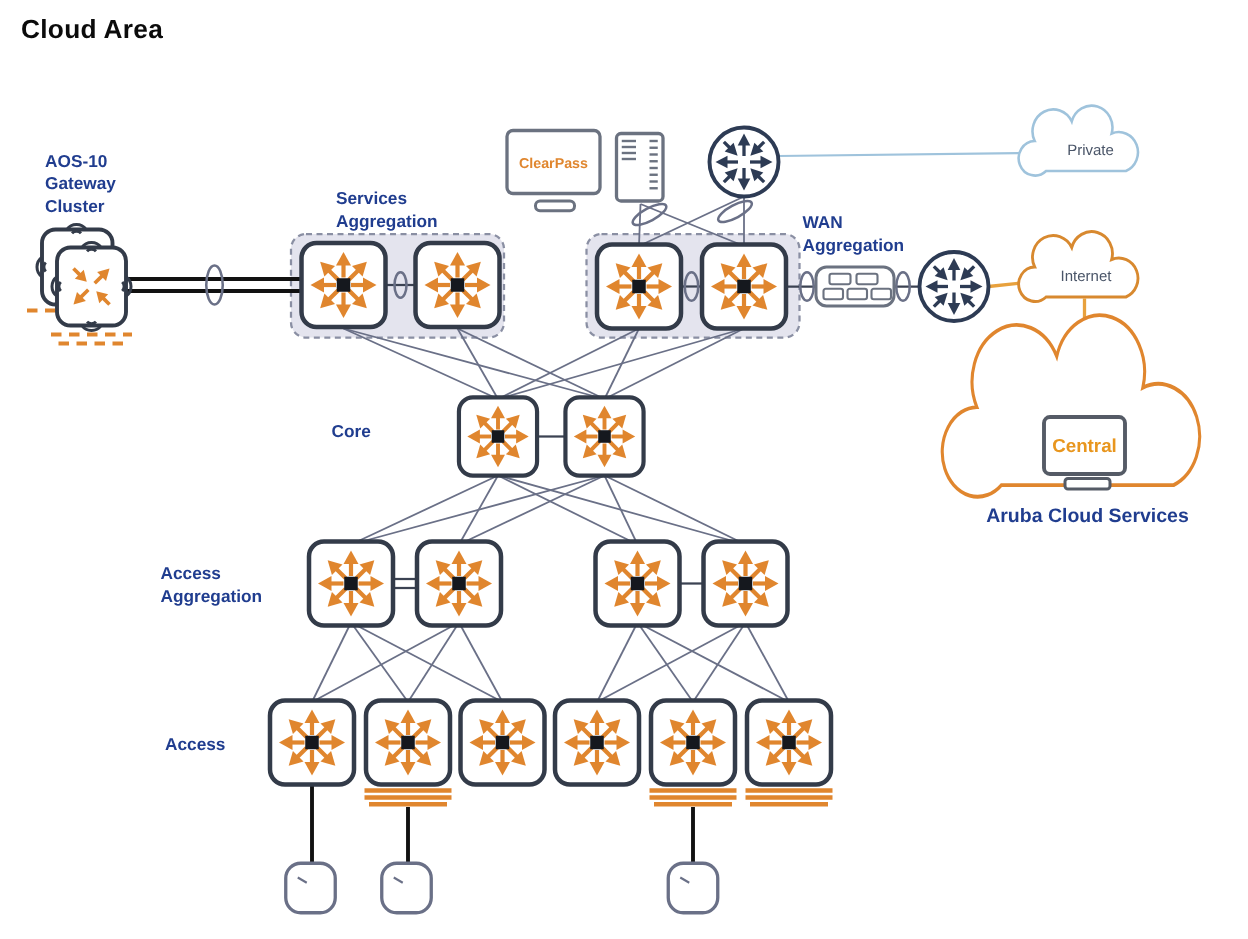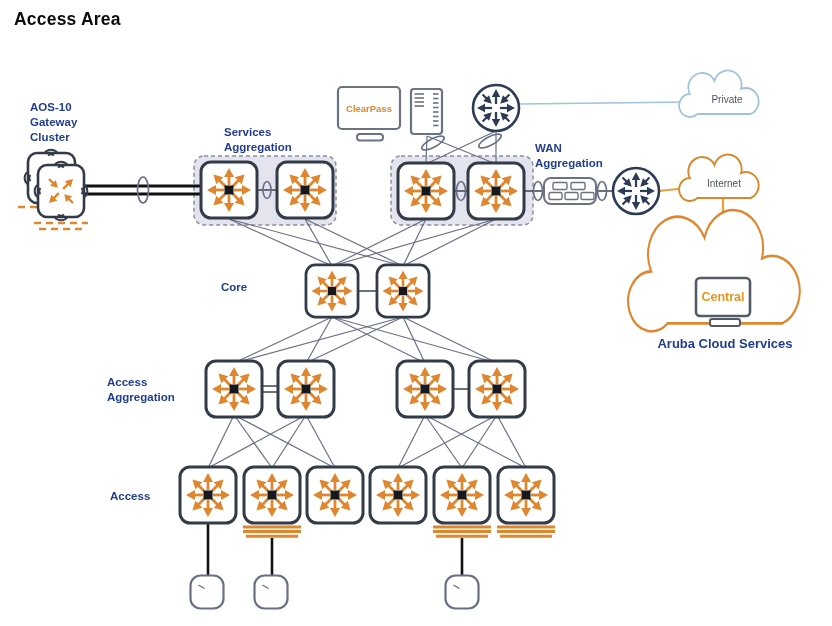--- a/index.html
+++ b/index.html
@@ -18,21 +18,21 @@
   .thick{stroke:#111111;stroke-width:2.8;}
   .droplink{stroke:#111111;stroke-width:2.6;}
   .orange-link{stroke:#E8A13D;stroke-width:2.2;fill:none;}
   .blue-link{stroke:#9FC3DC;stroke-width:1.5;}
   .dash-orange{stroke:#E0862E;stroke-width:2.6;stroke-dasharray:7 5;}
 </style>
 </head>
 <body>
 
 <div id="canvas">
-  <div id="page-title">Access Area</div>
+  <div id="page-title">Cloud Area</div>
 
   <svg width="832" height="626" viewBox="0 0 832 626">
     <defs>
 
       <g id="arrO">
         <line x1="0" y1="-5" x2="0" y2="-14" stroke="#E0862E" stroke-width="2.8"></line>
         <polygon points="0,-22 -5,-13 5,-13" fill="#E0862E"></polygon>
       </g>
 
       <g id="swGlyph">

